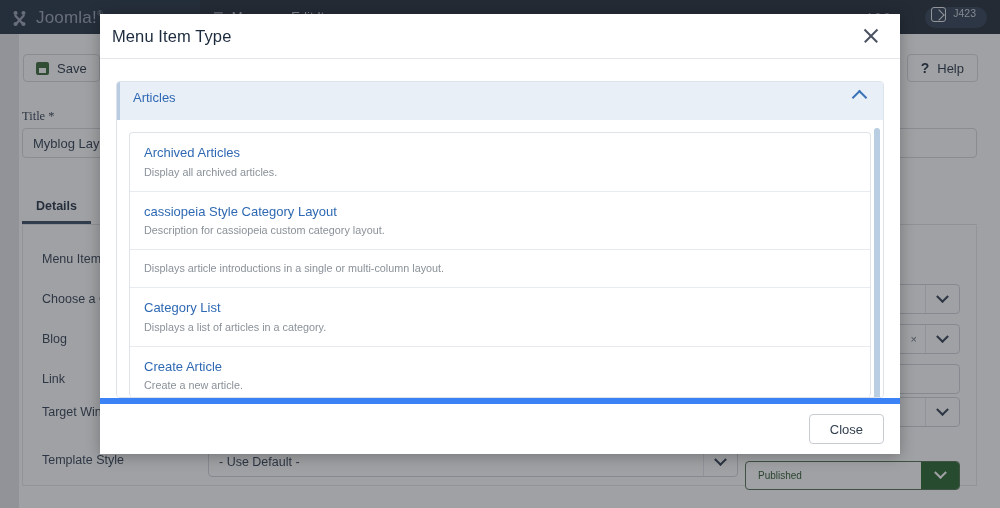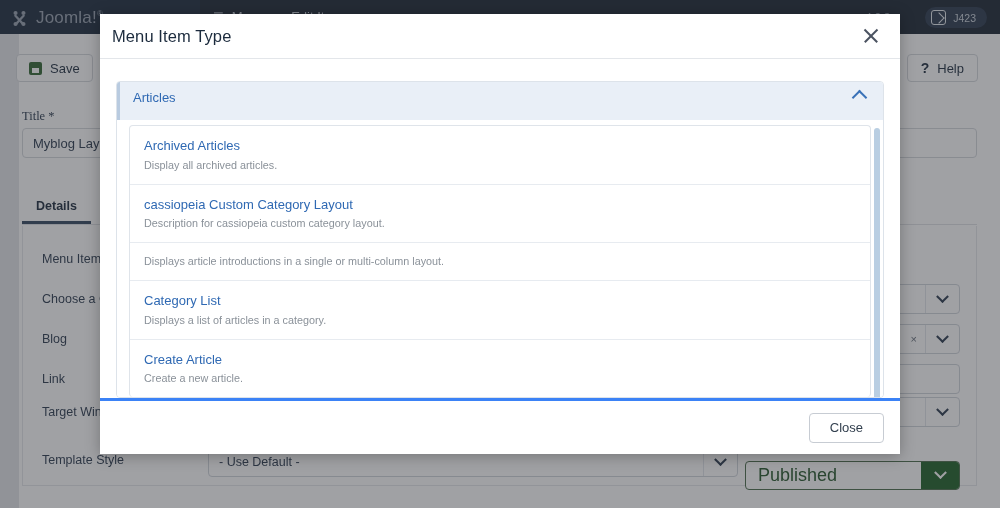--- a/index.html
+++ b/index.html
@@ -73,21 +73,20 @@
     white-space: nowrap;
   }
   .user-pill {
     position: absolute;
     right: 13px; top: 7px;
     height: 21px;
     padding: 0 11px 0 6px;
     background: #2b3a4e;
     border-radius: 11px;
     display: flex;
-    align-items: center;
     gap: 7px;
   }
   .user-pill .ext-ico {
     width: 15px; height: 15px;
     border: 1.6px solid #e6eaef;
     border-radius: 3px;
     position: relative;
   }
   .user-pill .ext-ico:after {
     content: "";
@@ -103,21 +102,21 @@
   
   .bg-sidebar {
     position: absolute;
     left: 0; top: 34px;
     width: 19px; height: 474px;
     background: #e4e6e9;
   }
 
   .toolbar-row {
     position: absolute;
-    left: 16px; top: 54px;
+    left: 23px; top: 54px;
     display: flex;
     align-items: flex-end;
   }
   .btn-ghost {
     height: 28px;
     padding: 0 12px;
     display: flex;
     align-items: center;
     gap: 8px;
     background: #ffffff;
@@ -248,21 +247,21 @@
     width: 215px; height: 29px;
     border: 1px solid #4b6b4b;
     border-radius: 4px;
     overflow: hidden;
     display: flex;
     align-items: center;
     background: #ffffff;
   }
   .status-ctrl .txt {
     padding-left: 12px; flex: 1;
-    font-size: 18px; color: #24552a;
+    font-size: 10px; color: #24552a;
   }
   .status-ctrl .caret-box {
     background: #1e6128;
     border-left: none;
     width: 38px;
   }
   .status-ctrl .caret {
     border-right-color: #ffffff;
     border-bottom-color: #ffffff;
   }
@@ -351,21 +350,21 @@
     border-left: 2px solid #3a72b8;
     border-top: 2px solid #3a72b8;
     transform: rotate(45deg);
     margin-right: 2px;
   }
 
   .acc-body {
     flex: 1;
     min-height: 0;
     background: #ffffff;
-    padding: 5px 12px 0 12px;
+    padding: 12px 12px 0 12px;
     overflow: hidden;
     position: relative;
   }
 
   .type-list {
     border: 1px solid #dfe4ea;
     border-radius: 4px;
     border-bottom: none;
     overflow: hidden;
     height: 100%;
@@ -400,21 +399,21 @@
     left: 0; top: 0;
     width: 6px;
     height: 300px;
     background: #b9cee2;
     border-radius: 3px;
   }
 
   .modal-foot {
     flex: none;
     height: 56px;
-    border-top: 3px solid #3b82f6;
+    border-top: 6px solid #3b82f6;
     display: flex;
     align-items: center;
     justify-content: flex-end;
     padding: 0 16px;
   }
   .btn-close {
     height: 30px;
     padding: 0 20px;
     background: #ffffff;
     border: 1px solid #c7ccd3;
@@ -554,21 +553,21 @@
           <span class="chev-up"></span>
         </div>
 
         <div class="acc-body">
           <div class="type-list" id="type-list">
               <div class="type-item">
                 <div class="name">Archived Articles</div>
                 <div class="desc">Display all archived articles.</div>
               </div>
               <div class="type-item">
-                <div class="name">cassiopeia Custom Category Layout</div>
+                <div class="name">cassiopeia Style Category Layout</div>
                 <div class="desc">Description for cassiopeia custom category layout.</div>
               </div>
               <div class="type-item">
                 <div class="desc">Displays article introductions in a single or multi-column layout.</div>
               </div>
               <div class="type-item">
                 <div class="name">Category List</div>
                 <div class="desc">Displays a list of articles in a category.</div>
               </div>
               <div class="type-item">

